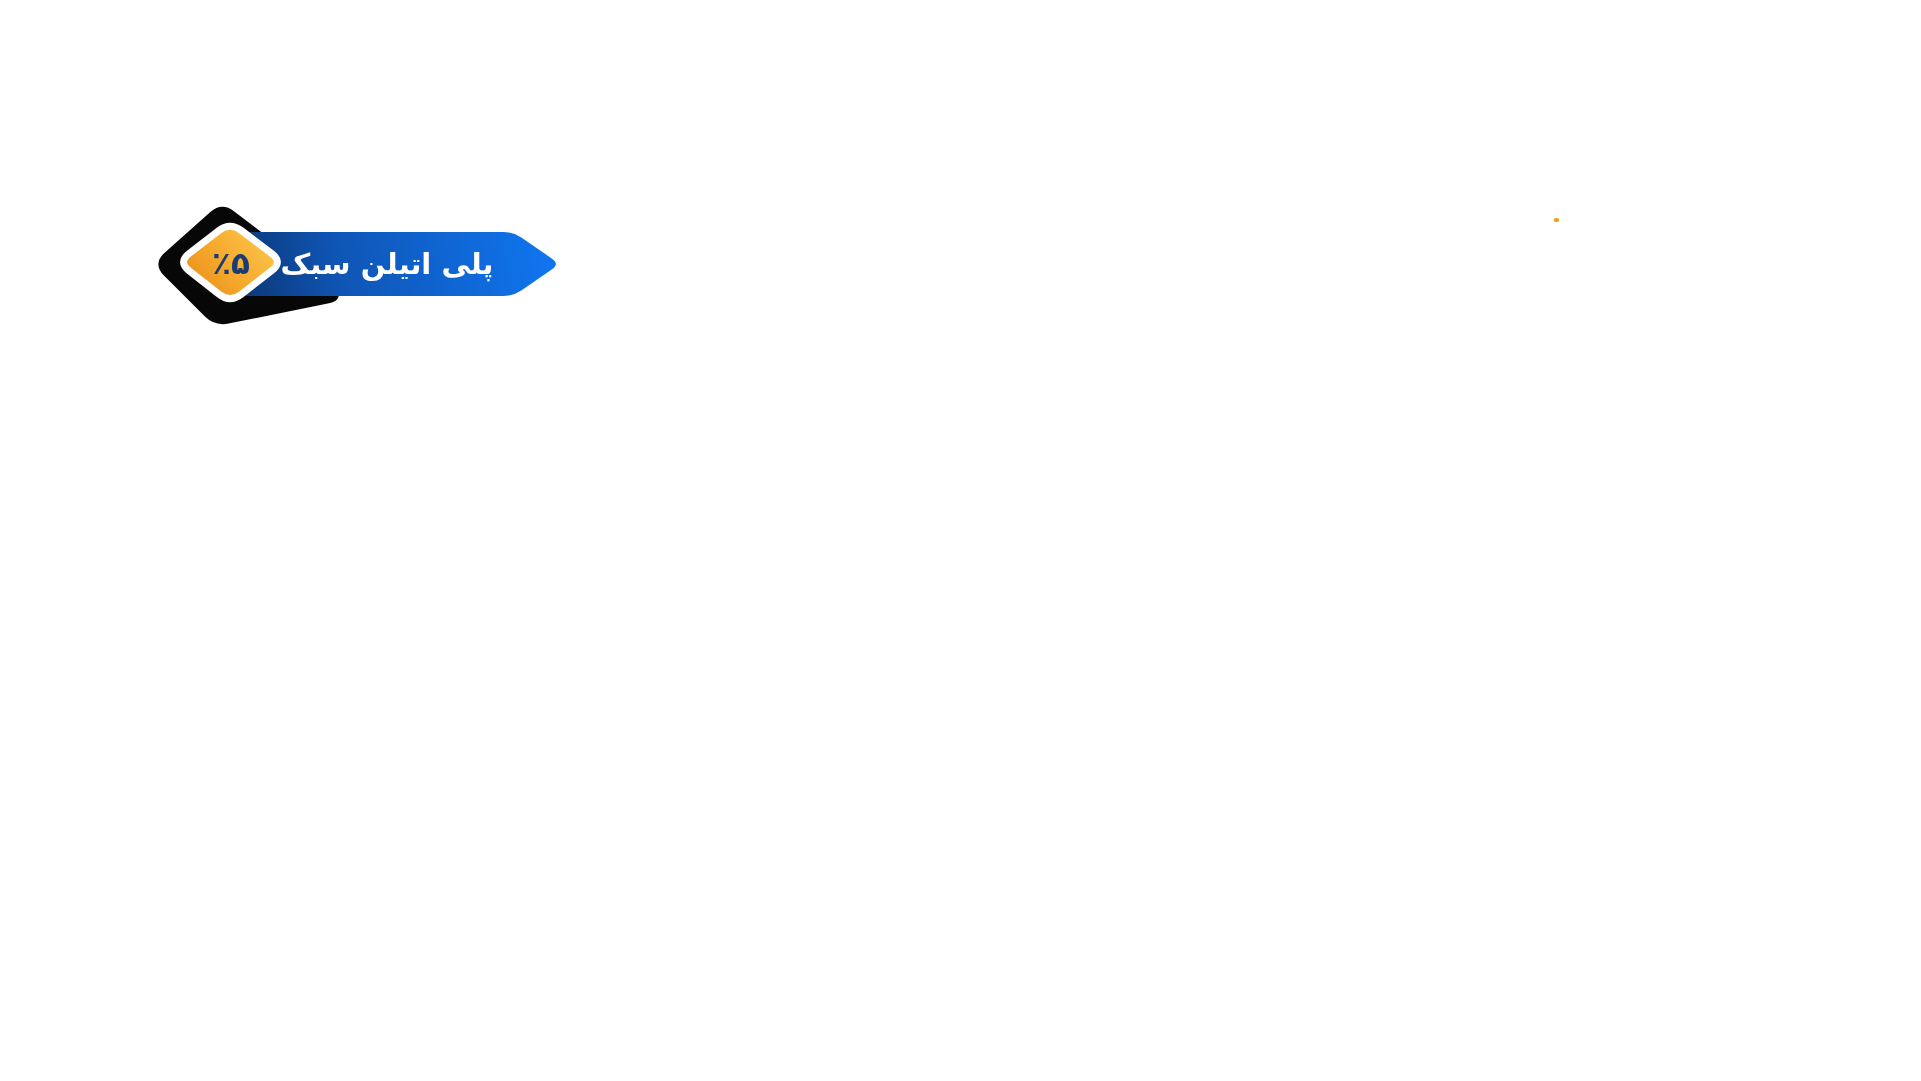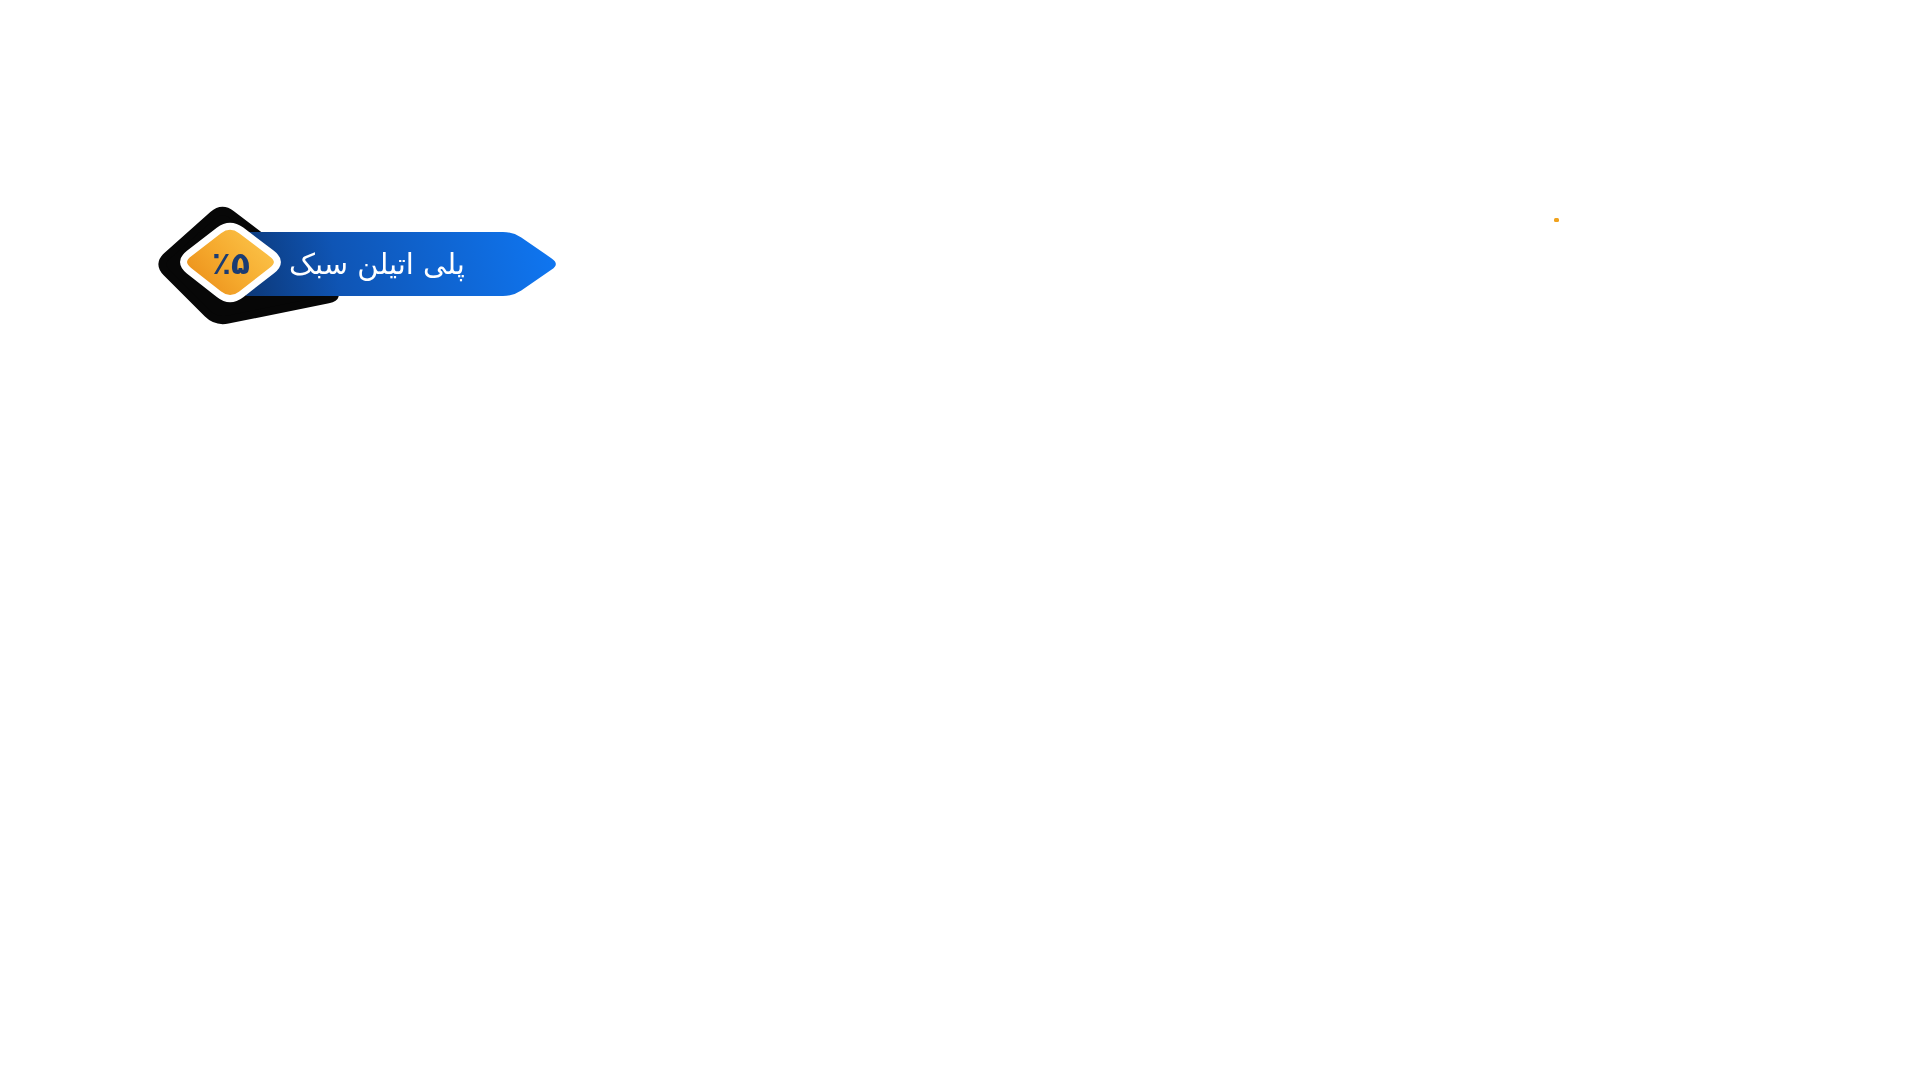--- a/index.html
+++ b/index.html
@@ -20,28 +20,28 @@
     width: 450px; height: 140px;
   }
   .banner-svg {
     position: absolute;
     left: 0; top: 0;
     width: 450px; height: 140px;
     display: block;
   }
   .ribbon-label {
     position: absolute;
-    left: 127px; top: 37px;
+    left: 137px; top: 37px;
     width: 240px; height: 64px;
     display: flex;
     align-items: center;
     justify-content: center;
     direction: rtl;
     font-size: 29px;
-    font-weight: normal;
+    font-weight: bold;
     letter-spacing: 0.5px;
     white-space: nowrap;
   }
   .badge-value {
     position: absolute;
     left: 48px; top: 45px;
     width: 106px; height: 46px;
     display: flex;
     align-items: center;
     justify-content: center;

